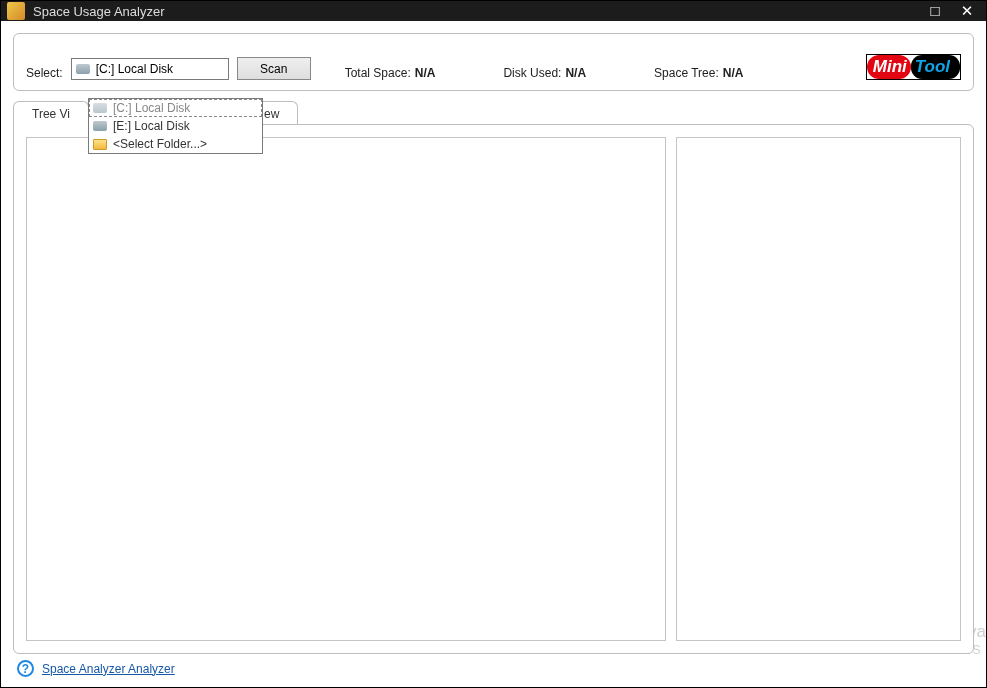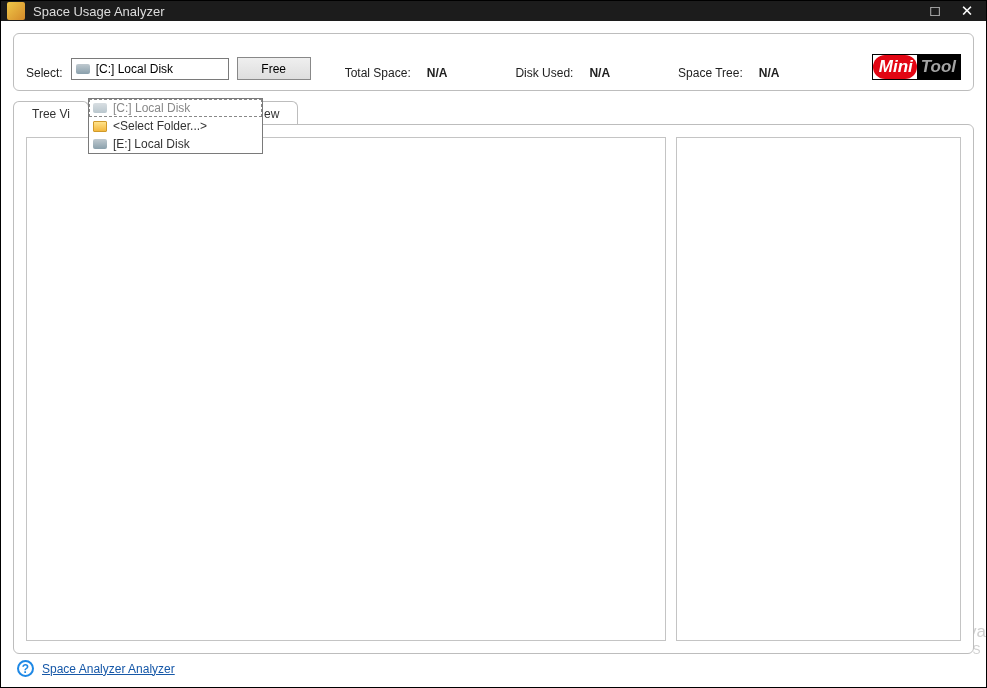--- a/index.html
+++ b/index.html
@@ -86,35 +86,35 @@
     flex-shrink: 0;
   }
   .scan-btn {
     height: 23px;
     width: 74px;
     border: 1px solid #888;
     background: linear-gradient(#efefef,#dedede);
     cursor: pointer;
     font-size: 12px;
   }
-  .stat { margin-left: 26px; color: #222; display: flex; gap: 16px; }
+  .stat { margin-left: 26px; color: #222; display: flex; gap: 4px; }
   .stat .val { font-weight: bold; }
   .flex-spacer { flex: 1; }
   .logo {
     border: 1px solid #000;
     display: flex;
     height: 26px;
     font-family: Arial, sans-serif;
     font-weight: bold;
     font-style: italic;
     font-size: 17px;
     line-height: 24px;
   }
   .logo .mini { background: #e20613; color: #fff; padding: 0 4px 0 6px; border-radius: 12px; }
-  .logo .tool { background: #000; color: #a3a3a3; padding: 0 4px 0 4px; }
+  .logo .tool { background: #000; color: #0ea5e9; padding: 0 10px 0 4px; border-radius: 11px; }
 
   .dropdown {
     position: absolute;
     top: 98px;
     left: 88px;
     width: 175px;
     background: #fff;
     border: 1px solid #7a7a7a;
     z-index: 10;
   }
@@ -220,21 +220,21 @@
   </div>
 
   <div class="content">
 
     <div class="toolbar-panel">
       <span class="lbl">Select:</span>
       <div class="combo">
         <span class="disk-icon"></span>
         <span>[C:] Local Disk</span>
       </div>
-      <button class="scan-btn">Free</button>
+      <button class="scan-btn">Scan</button>
 
       <div class="stat">
         <span>Total Space:</span>
         <span class="val">N/A</span>
       </div>
       <div class="stat" style="margin-left:60px">
         <span>Disk Used:</span>
         <span class="val">N/A</span>
       </div>
       <div class="stat" style="margin-left:60px">
@@ -275,22 +275,22 @@
     </div>
 
   </div>
 
   <div class="dropdown">
     <div class="dd-item sel">
       <span class="disk-icon"></span>
       <span>[C:] Local Disk</span>
     </div>
     <div class="dd-item">
+      <span class="disk-icon"></span>
+      <span>[E:] Local Disk</span>
+    </div>
+    <div class="dd-item">
       <span class="folder-icon"></span>
       <span>&lt;Select Folder...&gt;</span>
     </div>
-    <div class="dd-item">
-      <span class="disk-icon"></span>
-      <span>[E:] Local Disk</span>
-    </div>
   </div>
 
 </div>
 
 </body></html>

